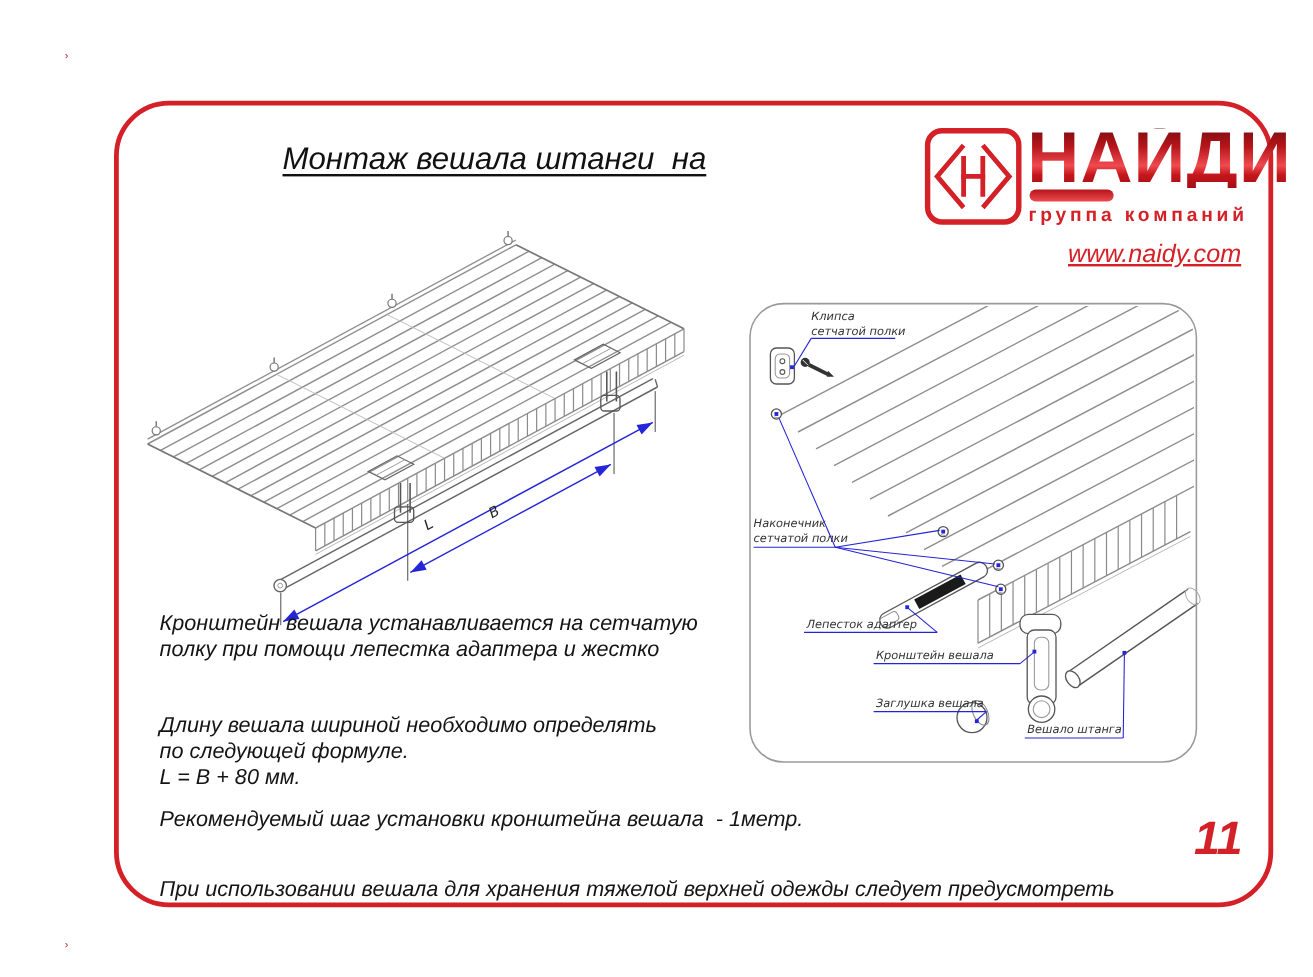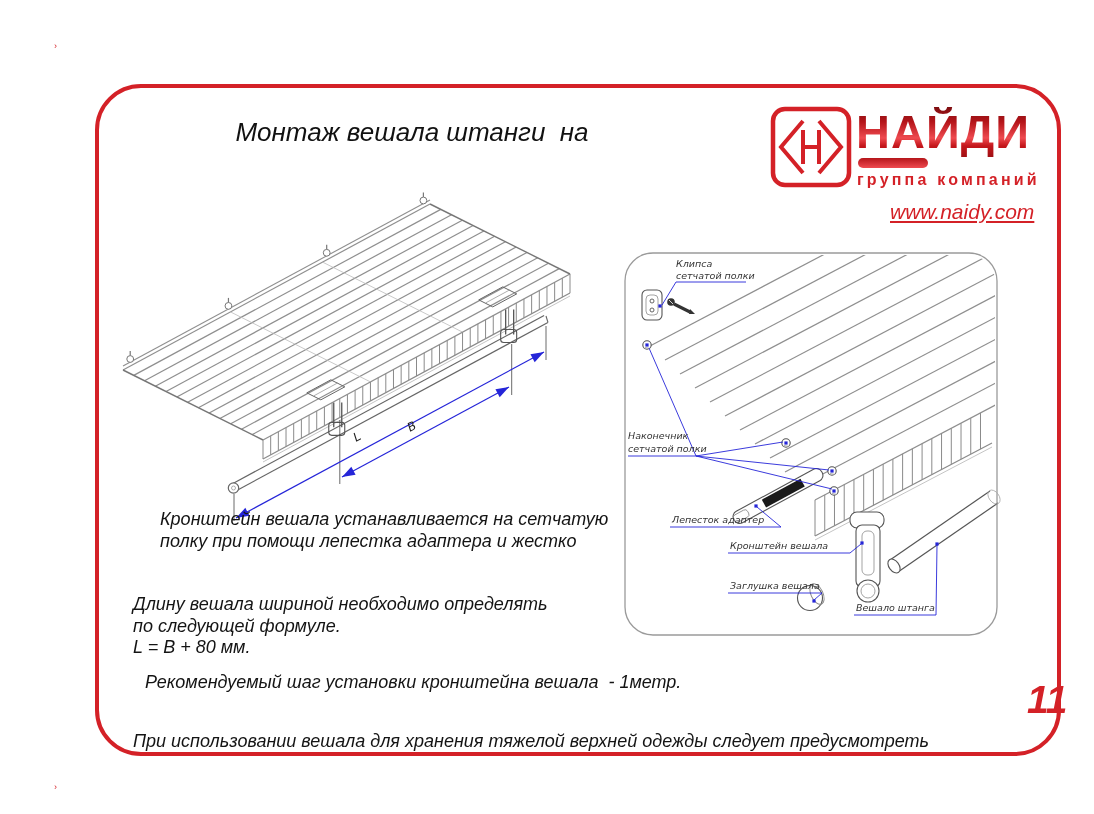--- a/index.html
+++ b/index.html
@@ -8,34 +8,34 @@
   .abs{position:absolute;}
   .pre{white-space:pre;}
 
   .corner-mark{color:#d42127;font-size:9px;line-height:9px;}
 
   .slide-border{left:95px;top:84px;width:966px;height:672px;box-sizing:border-box;
                 border:4px solid #d42127;border-radius:46px;}
 
   .title-block{left:132px;top:116px;width:560px;text-align:center;color:#111;}
   .title-line{font-style:italic;font-size:26px;line-height:33px;
-              text-decoration-thickness:1.5px;text-underline-offset:4px;text-align:center;}
-
-  .logo-name{left:856px;top:107px;font-weight:bold;font-size:47px;line-height:50px;letter-spacing:1px;
+              text-decoration:underline;text-decoration-thickness:1.5px;text-underline-offset:4px;text-align:center;}
+
+  .logo-name{left:856px;top:107px;font-weight:bold;font-size:60px;line-height:50px;letter-spacing:1px;
              background:linear-gradient(180deg,#7d0d10 0%,#b5151a 30%,#ef4a50 62%,#c4161b 78%,#a01014 100%);
              -webkit-background-clip:text;background-clip:text;color:transparent;}
   .logo-bar{left:858px;top:158px;width:70px;height:10px;border-radius:5px;
             background:linear-gradient(180deg,#b5151a,#ef4a50);}
   .logo-tagline{left:857px;top:171px;width:190px;font-weight:bold;font-size:16px;letter-spacing:3.2px;
                 color:#d42127;}
   .website{left:890px;top:200px;font-style:italic;font-size:21px;color:#d42127;
            text-decoration:underline;cursor:pointer;}
 
   .para{left:133px;color:#141414;font-style:italic;font-size:18px;line-height:21.5px;}
-  .page-number{left:995px;top:678px;color:#d42127;font-weight:bold;font-style:italic;font-size:39px;margin-left:32px;}
+  .page-number{left:995px;top:678px;color:#d42127;font-weight:bold;font-style:italic;font-size:39px;}
 
   svg text.dlabel{font-family:"DejaVu Sans",sans-serif;font-style:italic;font-size:9.5px;fill:#333;}
   svg text.dimlabel{font-family:"DejaVu Sans",sans-serif;font-style:italic;font-size:12px;fill:#222;}
 </style>
 </head>
 <body>
 
 <div class="canvas">
 
   <div class="abs corner-mark" style="left:54px;top:42px;">›</div>
@@ -307,30 +307,30 @@
     <text class="dlabel" x="56" y="19">Клипса</text>
     <text class="dlabel" x="56" y="31">сетчатой полки</text>
     <text class="dlabel" x="8" y="191">Наконечник</text>
     <text class="dlabel" x="8" y="204">сетчатой полки</text>
     <text class="dlabel" x="52" y="275">Лепесток адаптер</text>
     <text class="dlabel" x="110" y="301">Кронштейн вешала</text>
     <text class="dlabel" x="110" y="341">Заглушка вешала</text>
     <text class="dlabel" x="236" y="363">Вешало штанга</text>
   </svg>
 
-  <div class="abs para" style="top:509px;margin-left:27px;">
+  <div class="abs para" style="top:509px;">
     <div class="pre">Кронштейн вешала устанавливается на сетчатую</div>
     <div class="pre">полку при помощи лепестка адаптера и жестко</div>
   </div>
   <div class="abs para" style="top:594px;">
     <div class="pre">Длину вешала шириной необходимо определять</div>
     <div class="pre">по следующей формуле.</div>
     <div class="pre">L = B + 80 мм.</div>
   </div>
-  <div class="abs para" style="top:672px;margin-left:12px;">
+  <div class="abs para" style="top:672px;">
     <div class="pre">Рекомендуемый шаг установки кронштейна вешала  - 1метр.</div>
   </div>
   <div class="abs para" style="top:731px;">
     <div class="pre">При использовании вешала для хранения тяжелой верхней одежды следует предусмотреть</div>
   </div>
 
   <div class="abs page-number">11</div>
 </div>
 
 </body></html>

